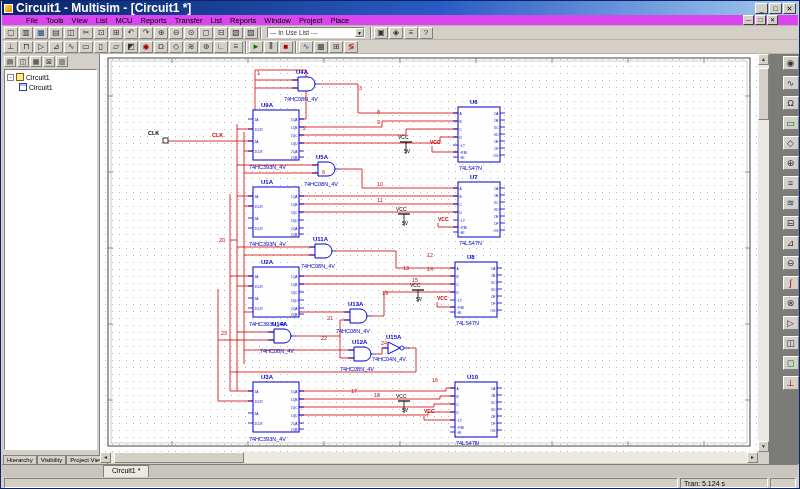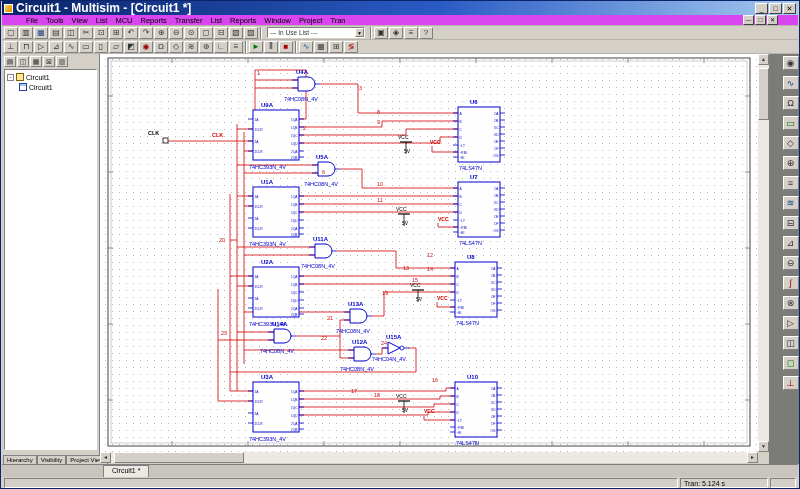--- a/index.html
+++ b/index.html
@@ -86,21 +86,21 @@
         <span>Tools</span>
         <span>View</span>
         <span>List</span>
         <span>MCU</span>
         <span>Reports</span>
         <span>Transfer</span>
         <span>List</span>
         <span>Reports</span>
         <span>Window</span>
         <span>Project</span>
-        <span>Tran</span>
+        <span>Place</span>
       </span>
     <span class="mdi-btns">
       <span class="wbtn sm">—</span>
       <span class="wbtn sm">□</span>
       <span class="wbtn sm">✕</span>
     </span>
   </div>
 
   <div class="toolbar t1">
     <span class="icons">

